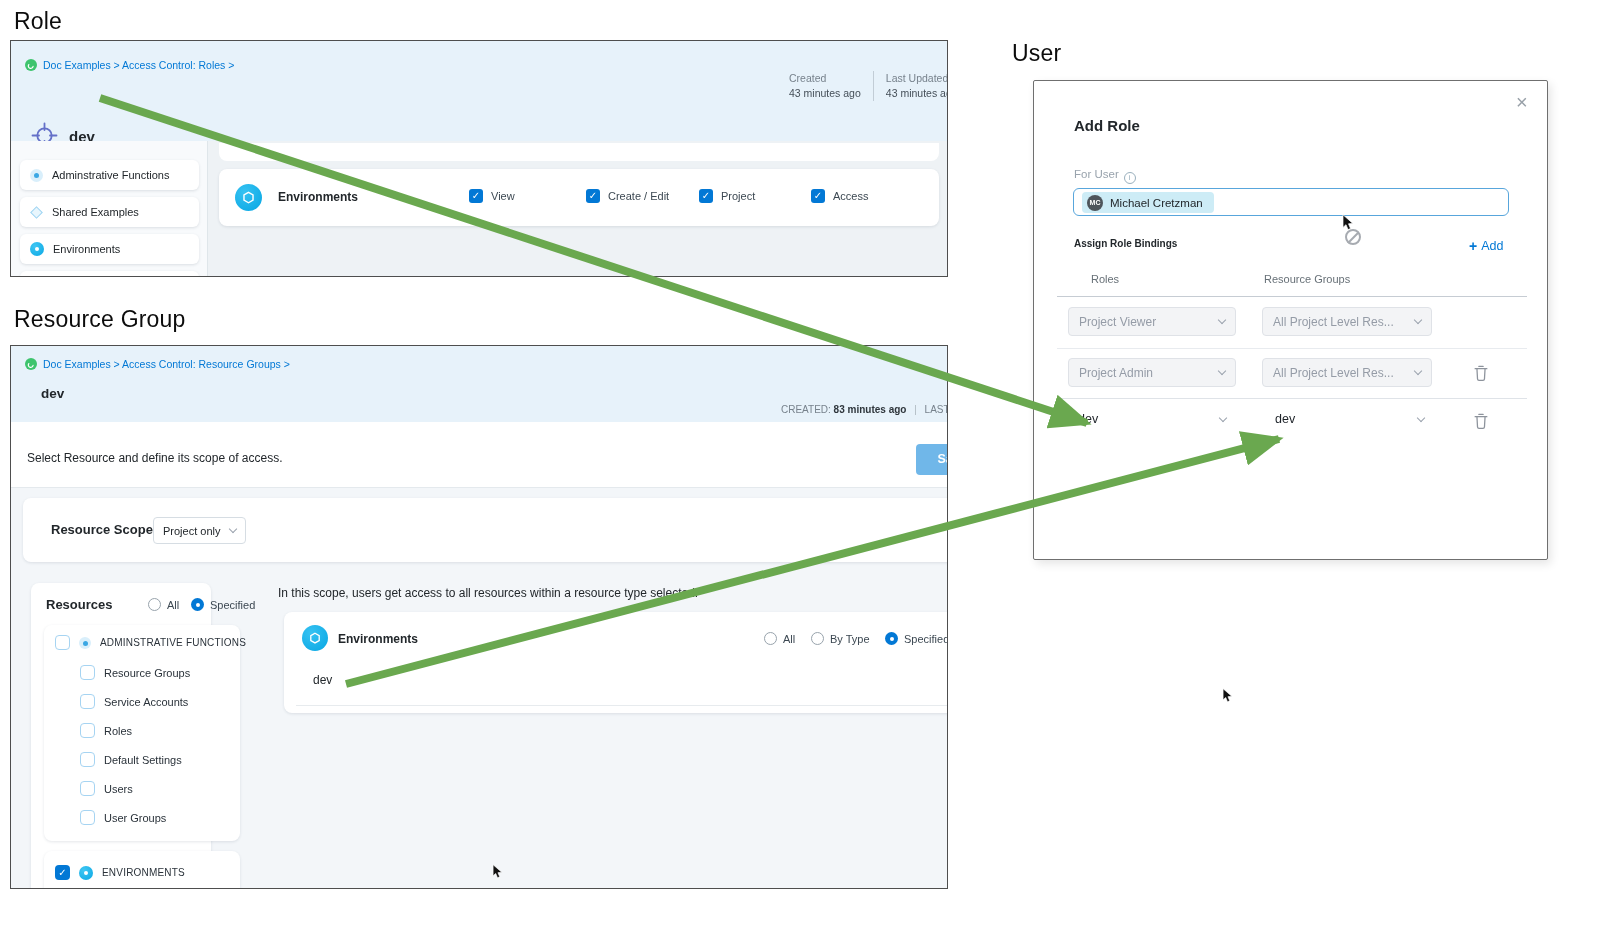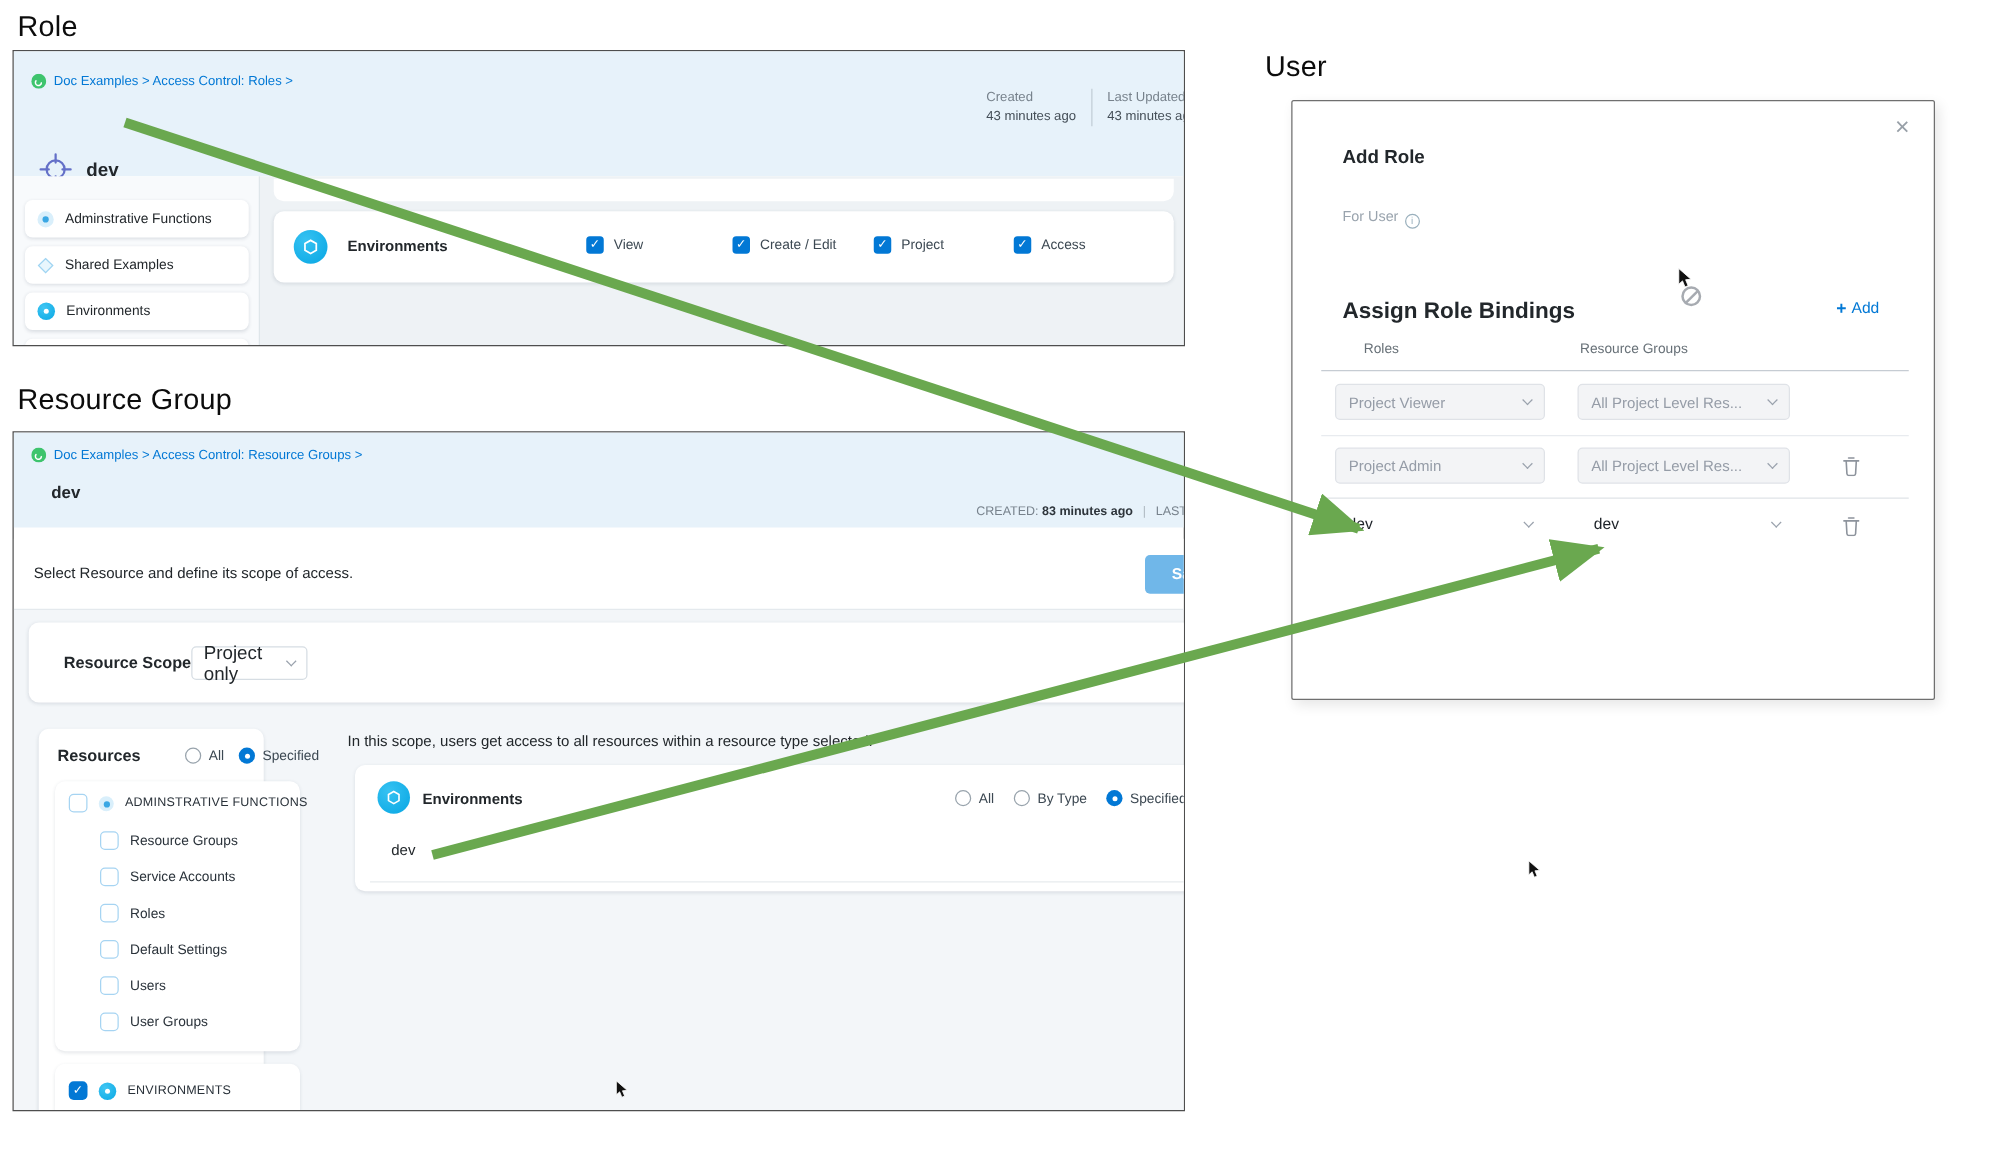--- a/index.html
+++ b/index.html
@@ -45,21 +45,21 @@
 
   
   .rg-actionbar { position:absolute; left:0; right:0; top:85px; height:57px; background:#fff; border-bottom:1px solid #e4e9ed; }
   .rg-body { position:absolute; left:0; right:0; top:142px; bottom:0; background:#f3f6f9; }
   .white-card { position:absolute; background:#fff; border-radius:8px; box-shadow:0 1px 3px rgba(40,60,80,.12); }
 
   .btn-save { position:absolute; left:905px; top:13px; width:72px; height:31px; background:#70b7e9; color:#fff;
               font-size:12.5px; font-weight:bold; border:none; border-radius:4px; text-align:center; line-height:31px; cursor:pointer; }
 
   .select-box { position:absolute; display:flex; align-items:center; justify-content:space-between; padding:0 9px;
-                background:#fff; border:1px solid #d6dde3; border-radius:4px; font-size:15px; color:#22272b; cursor:pointer; }
+                background:#fff; border:1px solid #d6dde3; border-radius:4px; font-size:11px; color:#22272b; cursor:pointer; }
   .chev { width:6px; height:6px; border:solid #9aa2ad; border-width:0 1.5px 1.5px 0; transform:rotate(45deg); margin-top:-3px; flex:0 0 auto; }
 
   .radio-item { display:flex; align-items:center; gap:6px; font-size:11px; color:#3c4852; cursor:pointer; white-space:nowrap; }
   .radio { width:13px; height:13px; border-radius:50%; border:1.5px solid #98a3ac; background:#fff; flex:0 0 auto; }
   .radio.sel { border:none; background:#0278d5; position:relative; }
   .radio.sel::after { content:""; position:absolute; left:4.5px; top:4.5px; width:4px; height:4px; border-radius:50%; background:#fff; }
 
   .tree-row { position:absolute; display:flex; align-items:center; gap:9px; font-size:11px; color:#2a323a; cursor:pointer; white-space:nowrap; }
   .caps { font-size:10px; letter-spacing:.2px; }
 
@@ -291,22 +291,28 @@
   <div class="sec-heading" style="left:1012px; top:40px;">User</div>
 
   <div class="modal" style="left:1033px; top:80px; width:515px; height:480px;">
     <span style="position:absolute; left:482px; top:10px; font-size:20px; color:#98a0a8; cursor:pointer; font-weight:300;">×</span>
     <div style="position:absolute; left:40px; top:36px; font-size:15px; font-weight:bold;">Add Role</div>
 
     <div style="position:absolute; left:40px; top:87px; font-size:11.5px; color:#99a3ad;">
       <span>For User</span><i class="info-i">i</i>
     </div>
 
-
-    <div style="position:absolute; left:40px; top:157px; font-size:18px; font-weight:bold;">Assign Role Bindings</div>
+    <div style="position:absolute; left:39px; top:107px; width:436px; height:28px; border:1.6px solid #58a6dc; border-radius:6px; background:#fff;">
+      <div class="chip">
+        <span class="avatar">MC</span>
+        <span style="font-size:11.5px; color:#22272b;">Michael Cretzman</span>
+      </div>
+    </div>
+
+    <div style="position:absolute; left:40px; top:157px; font-size:10px; font-weight:bold;">Assign Role Bindings</div>
     <div style="position:absolute; left:435px; top:157px; font-size:12.5px; color:#0278d5; cursor:pointer; display:flex; align-items:center; gap:4px;">
       <span style="font-size:14px; font-weight:bold;">+</span>
       <span>Add</span>
     </div>
 
     <div style="position:absolute; left:57px; top:192px; font-size:11px; color:#677077;">Roles</div>
     <div style="position:absolute; left:230px; top:192px; font-size:11px; color:#677077;">Resource Groups</div>
 
     <div class="mdl-divider" style="top:215px; background:#c6ccd3;"></div>
 

